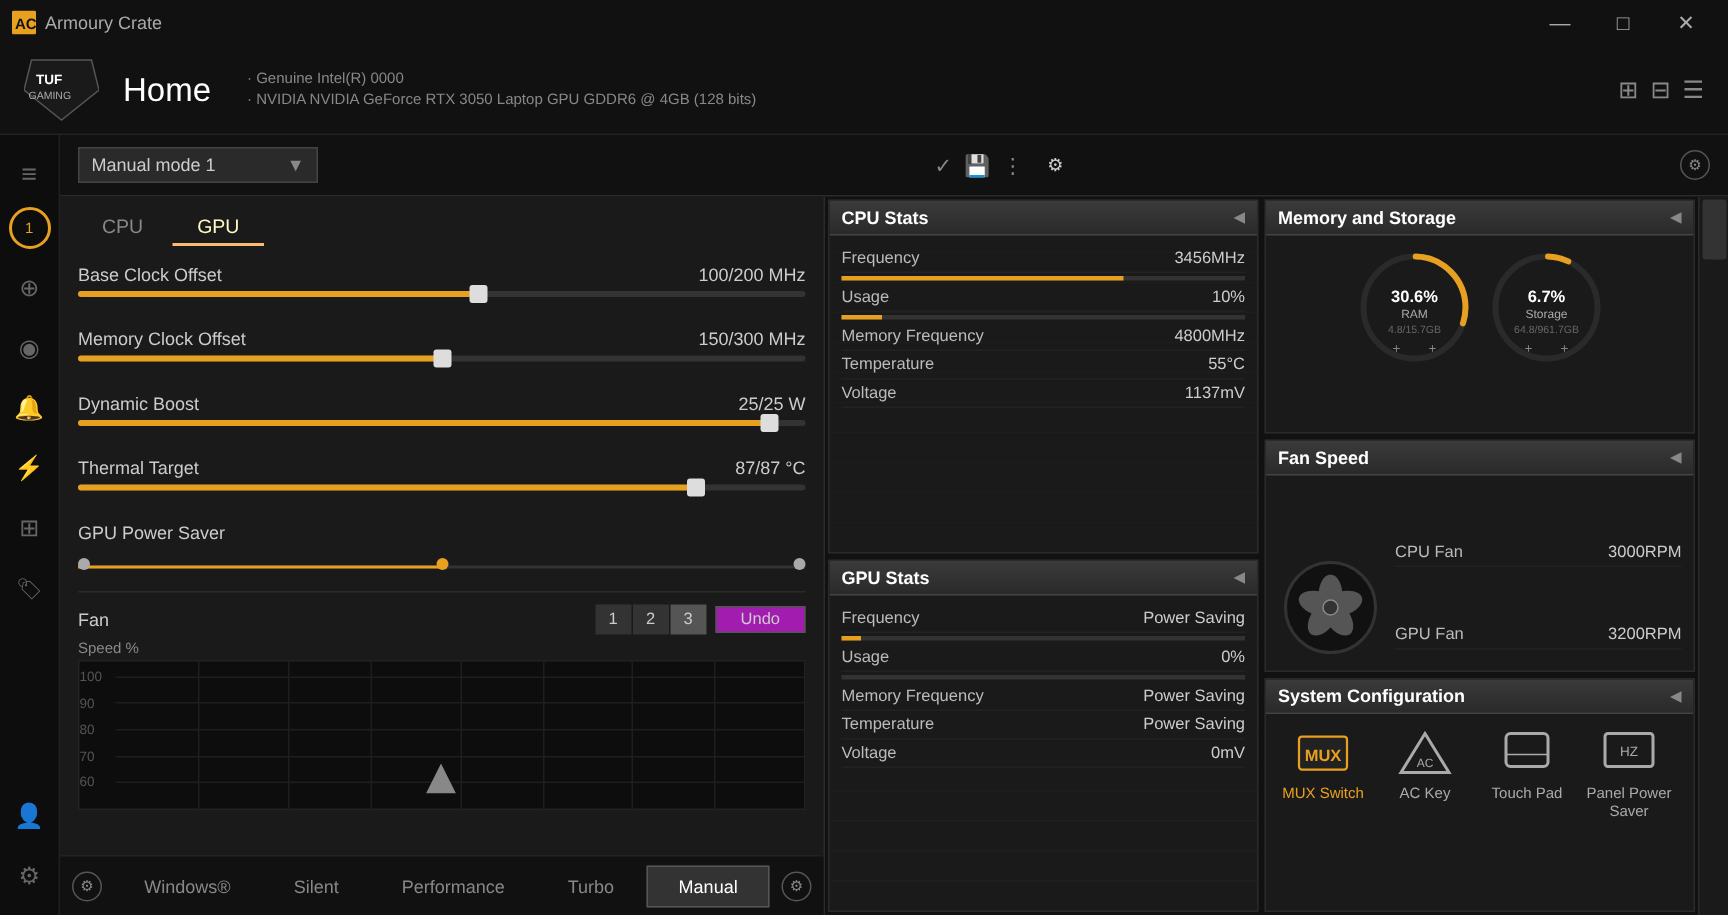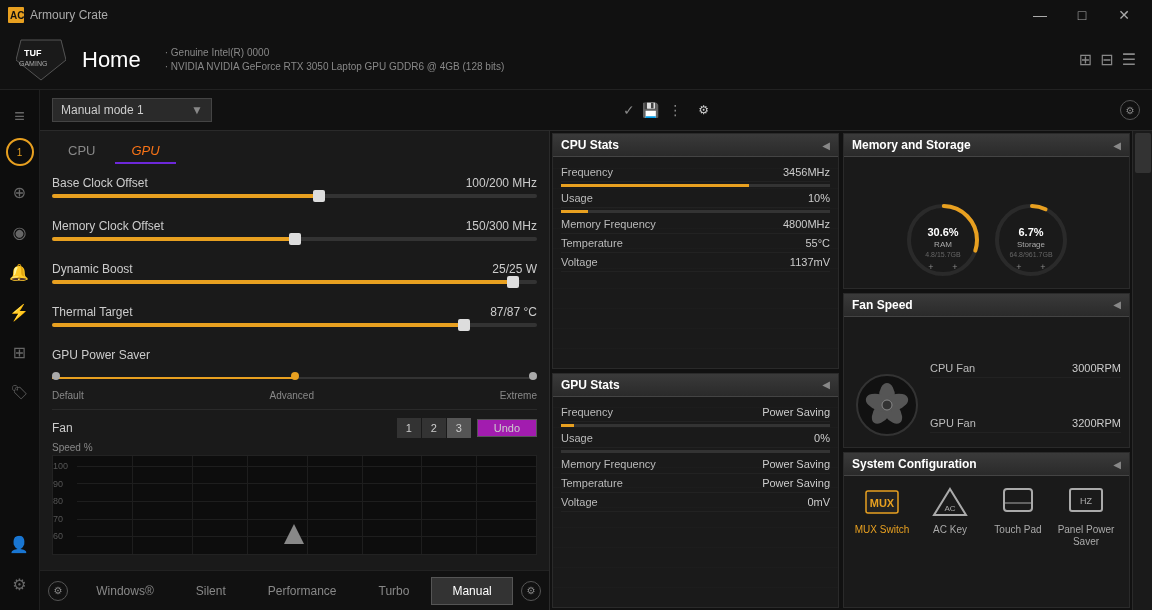--- a/index.html
+++ b/index.html
@@ -68,21 +68,21 @@
     }
     .tab-btn {
       padding: 4px 16px;
       background: transparent;
       border: none;
       color: #888;
       cursor: pointer;
       font-size: 13px;
       border-bottom: 2px solid transparent;
     }
-    .tab-btn.active { color: #f97316; border-bottom: 2px solid #6d28d9; font-style: italic; }
+    .tab-btn.active { color: #fef9c3; border-bottom: 2px solid #fdba74; }
 
     .sliders-area {
       padding: 8px 12px;
       flex: 1;
       overflow-y: auto;
     }
     .slider-row {
       margin-bottom: 16px;
     }
     .slider-label-row {
@@ -216,21 +216,21 @@
       background: #e8a020;
       position: absolute;
       left: 0;
     }
 
     
     .mem-panel-content {
       display: flex;
       gap: 8px;
       padding: 8px;
-      align-items: flex-end;
+      align-items: flex-start;
       justify-content: center;
       flex: 1;
       text-decoration: underline;
     }
     .gauge-container { display: flex; flex-direction: column; align-items: center; gap: 2px; }
     .gauge {
       width: 80px;
       height: 80px;
       position: relative;
     }
@@ -462,25 +462,20 @@
 
             <div class="power-saver-section">
               <div class="power-saver-label">GPU Power Saver</div>
               <div style="position:relative;height:16px;margin-bottom:4px;">
                 <div style="position:absolute;top:7px;left:0;right:0;height:2px;background:#333;"></div>
                 <div style="position:absolute;top:7px;left:0;width:50%;height:2px;background:#e8a020;"></div>
                 <div style="position:absolute;top:2px;left:0;width:8px;height:8px;background:#aaa;border-radius:50%;"></div>
                 <div style="position:absolute;top:2px;left:50%;width:8px;height:8px;background:#e8a020;border-radius:50%;transform:translateX(-50%);"></div>
                 <div style="position:absolute;top:2px;right:0;width:8px;height:8px;background:#aaa;border-radius:50%;"></div>
               </div>
-              <div class="power-saver-labels">
-                <span>Default</span>
-                <span>Advanced</span>
-                <span>Extreme</span>
-              </div>
             </div>
 
             <div class="fan-section">
               <div class="fan-header">
                 <span>Fan</span>
                 <div style="display:flex;gap:2px;align-items:center;">
                   <div style="display:flex;gap:1px;">
                     <button style="width:24px;height:20px;background:#333;border:none;color:#ccc;font-size:11px;cursor:pointer;">1</button>
                     <button style="width:24px;height:20px;background:#333;border:none;color:#ccc;font-size:11px;cursor:pointer;">2</button>
                     <button style="width:24px;height:20px;background:#555;border:none;color:#ccc;font-size:11px;cursor:pointer;">3</button>

